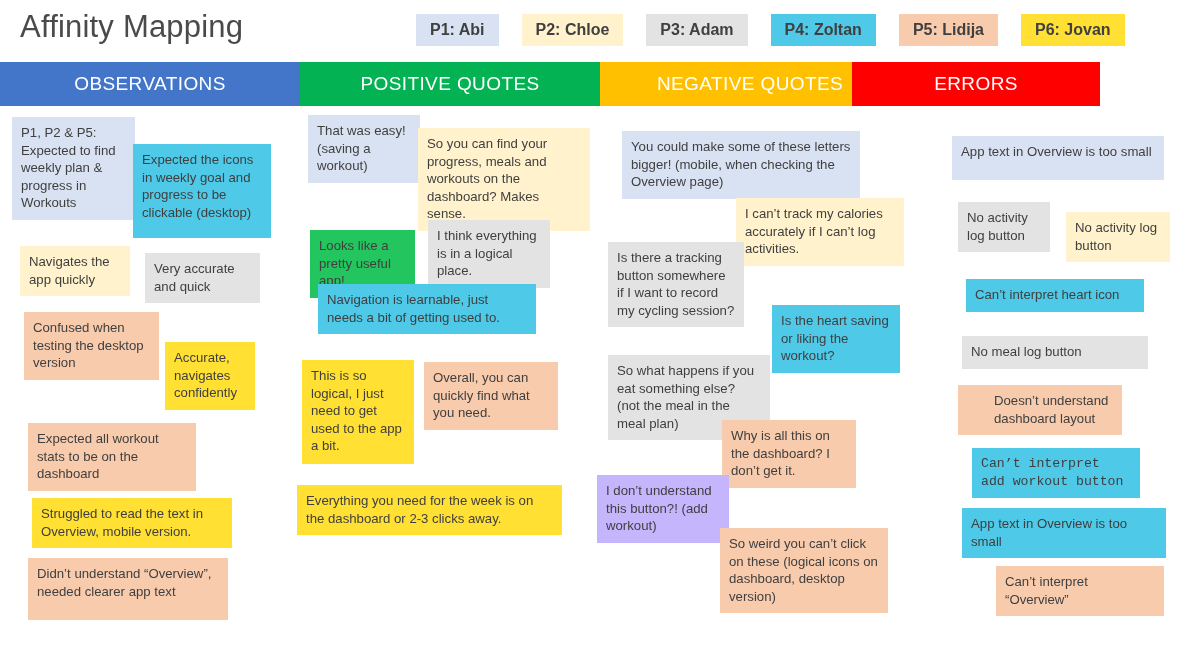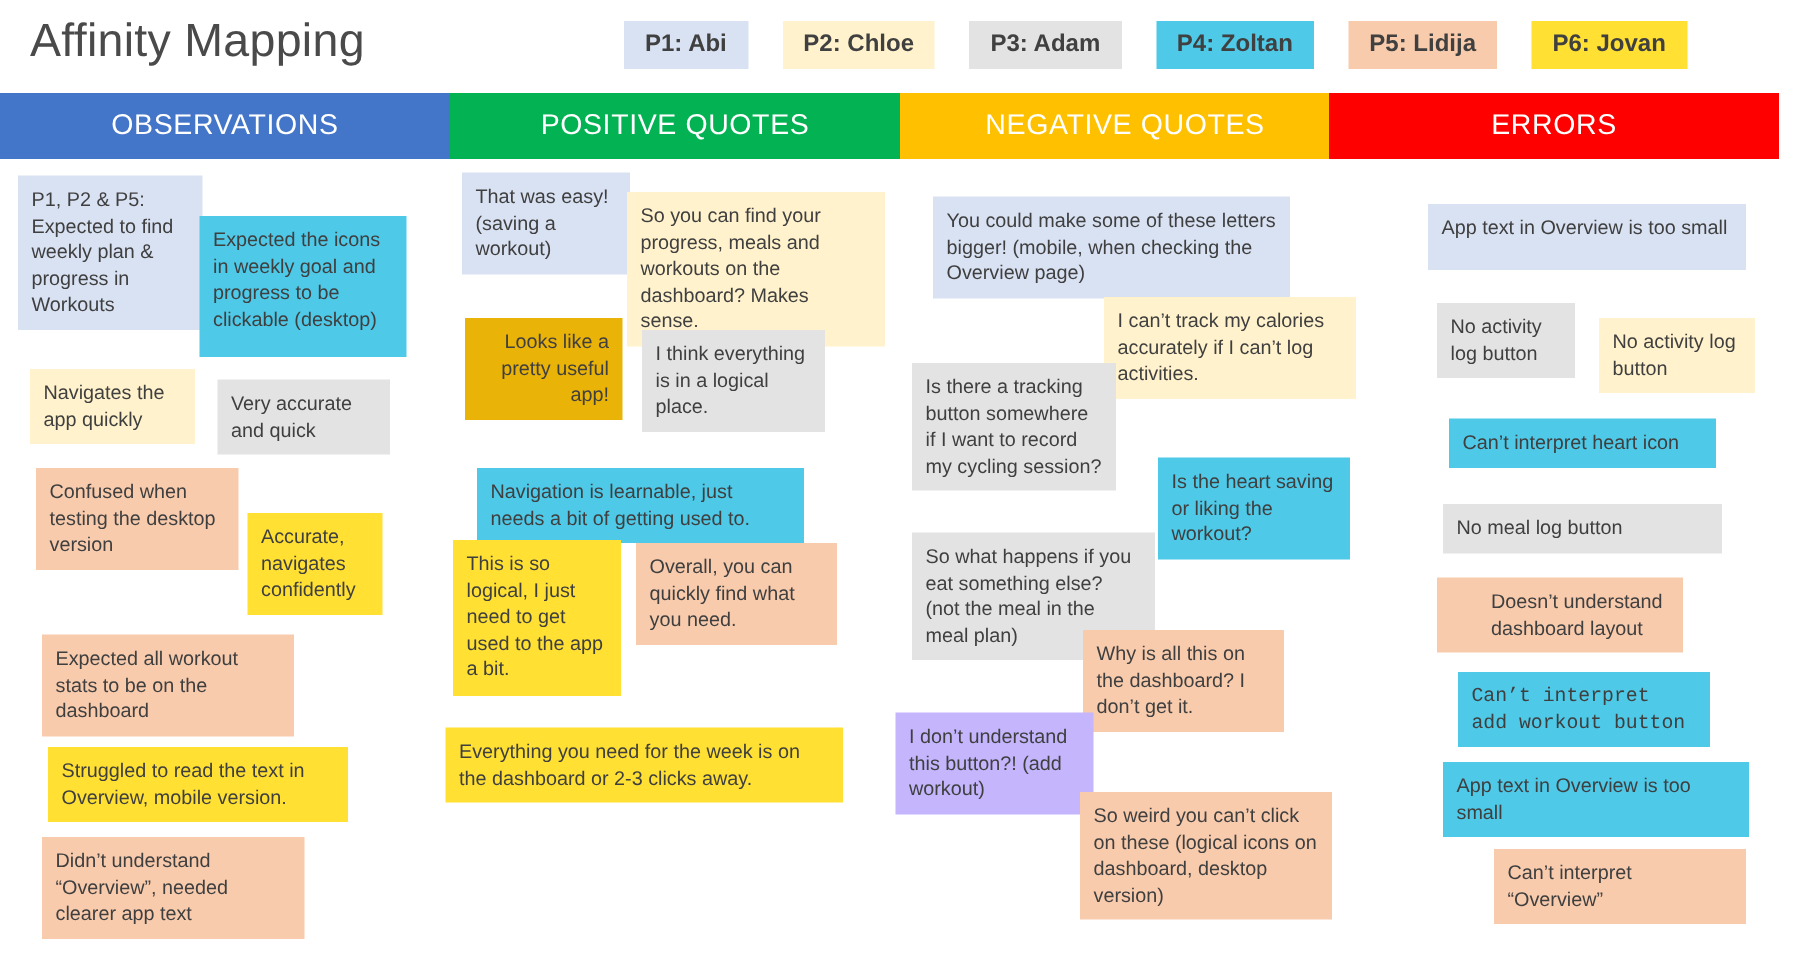--- a/index.html
+++ b/index.html
@@ -59,38 +59,38 @@
         <div class="chip" style="background: rgb(78, 201, 232);">P4: Zoltan</div>
         <div class="chip" style="background: rgb(248, 203, 173);">P5: Lidija</div>
         <div class="chip" style="background: rgb(255, 224, 51);">P6: Jovan</div>
       </div>
   </div>
 
   <div id="colheads">
       <div class="colhead" style="left: 0px; width: 300px; background: rgb(67, 117, 200);">OBSERVATIONS</div>
       <div class="colhead" style="left: 300px; width: 300px; background: rgb(3, 178, 82);">POSITIVE QUOTES</div>
       <div class="colhead" style="left: 600px; width: 300px; background: rgb(255, 192, 0);">NEGATIVE QUOTES</div>
-      <div class="colhead" style="left: 886px; width: 300px; background: rgb(254, 0, 0);">ERRORS</div>
+      <div class="colhead" style="left: 852px; width: 248px; background: rgb(254, 0, 0);">ERRORS</div>
     </div>
 
   <div id="notes-layer">
       <div class="note" style="left: 12px; top: 117px; width: 123px; min-height: 98px; background: rgb(217, 226, 243);">P1, P2 &amp; P5: Expected to find weekly plan &amp; progress in Workouts</div>
       <div class="note" style="left: 133px; top: 144px; width: 138px; min-height: 94px; background: rgb(78, 201, 232);">Expected the icons in weekly goal and progress to be clickable (desktop)</div>
       <div class="note" style="left: 20px; top: 246px; width: 110px; min-height: 46px; background: rgb(255, 242, 204);">Navigates the app quickly</div>
       <div class="note" style="left: 145px; top: 253px; width: 115px; min-height: 46px; background: rgb(227, 227, 227);">Very accurate and quick</div>
       <div class="note" style="left: 24px; top: 312px; width: 135px; min-height: 66px; background: rgb(248, 203, 173);">Confused when testing the desktop version</div>
       <div class="note" style="left: 165px; top: 342px; width: 90px; min-height: 64px; background: rgb(255, 224, 51);">Accurate, navigates confidently</div>
       <div class="note" style="left: 28px; top: 423px; width: 168px; min-height: 64px; background: rgb(248, 203, 173);">Expected all workout stats to be on the dashboard</div>
       <div class="note" style="left: 32px; top: 498px; width: 200px; min-height: 46px; background: rgb(255, 224, 51);">Struggled to read the text in Overview, mobile version.</div>
-      <div class="note" style="left: 28px; top: 558px; width: 175px; min-height: 62px; background: rgb(248, 203, 173);">Didn’t understand “Overview”, needed clearer app text</div>
+      <div class="note" style="left: 28px; top: 558px; width: 200px; min-height: 62px; background: rgb(248, 203, 173);">Didn’t understand “Overview”, needed clearer app text</div>
       <div class="note" style="left: 308px; top: 115px; width: 112px; min-height: 60px; background: rgb(217, 226, 243);">That was easy! (saving a workout)</div>
       <div class="note" style="left: 418px; top: 128px; width: 172px; min-height: 82px; background: rgb(255, 242, 204);">So you can find your progress, meals and workouts on the dashboard? Makes sense.</div>
-      <div class="note" style="left: 310px; top: 212px; width: 105px; min-height: 62px; background: #eab308; text-align: right;">Looks like a pretty useful app!</div>
+      <div class="note" style="left: 310px; top: 230px; width: 105px; min-height: 62px; background: #22c55e;">Looks like a pretty useful app!</div>
       <div class="note" style="left: 428px; top: 220px; width: 122px; min-height: 64px; background: rgb(227, 227, 227);">I think everything is in a logical place.</div>
-      <div class="note" style="left: 318px; top: 312px; width: 218px; min-height: 46px; background: rgb(78, 201, 232);">Navigation is learnable, just needs a bit of getting used to.</div>
+      <div class="note" style="left: 318px; top: 284px; width: 218px; min-height: 46px; background: rgb(78, 201, 232);">Navigation is learnable, just needs a bit of getting used to.</div>
       <div class="note" style="left: 302px; top: 360px; width: 112px; min-height: 104px; background: rgb(255, 224, 51);">This is so logical, I just need to get used to the app a bit.</div>
       <div class="note" style="left: 424px; top: 362px; width: 134px; min-height: 66px; background: rgb(248, 203, 173);">Overall, you can quickly find what you need.</div>
       <div class="note" style="left: 297px; top: 485px; width: 265px; min-height: 46px; background: rgb(255, 224, 51);">Everything you need for the week is on the dashboard or 2-3 clicks away.</div>
       <div class="note" style="left: 622px; top: 131px; width: 238px; min-height: 62px; background: rgb(217, 226, 243);">You could make some of these letters bigger! (mobile, when checking the Overview page)</div>
       <div class="note" style="left: 736px; top: 198px; width: 168px; min-height: 62px; background: rgb(255, 242, 204);">I can’t track my calories accurately if I can’t log activities.</div>
       <div class="note" style="left: 608px; top: 242px; width: 136px; min-height: 80px; background: rgb(227, 227, 227);">Is there a tracking button somewhere if I want to record my cycling session?</div>
       <div class="note" style="left: 772px; top: 305px; width: 128px; min-height: 66px; background: rgb(78, 201, 232);">Is the heart saving or liking the workout?</div>
       <div class="note" style="left: 608px; top: 355px; width: 162px; min-height: 80px; background: rgb(227, 227, 227);">So what happens if you eat something else? (not the meal in the meal plan)</div>
       <div class="note" style="left: 722px; top: 420px; width: 134px; min-height: 64px; background: rgb(248, 203, 173);">Why is all this on the dashboard? I don’t get it.</div>
       <div class="note" style="left: 597px; top: 475px; width: 132px; min-height: 64px; background: #c4b5fd;">I don’t understand this button?! (add workout)</div>

